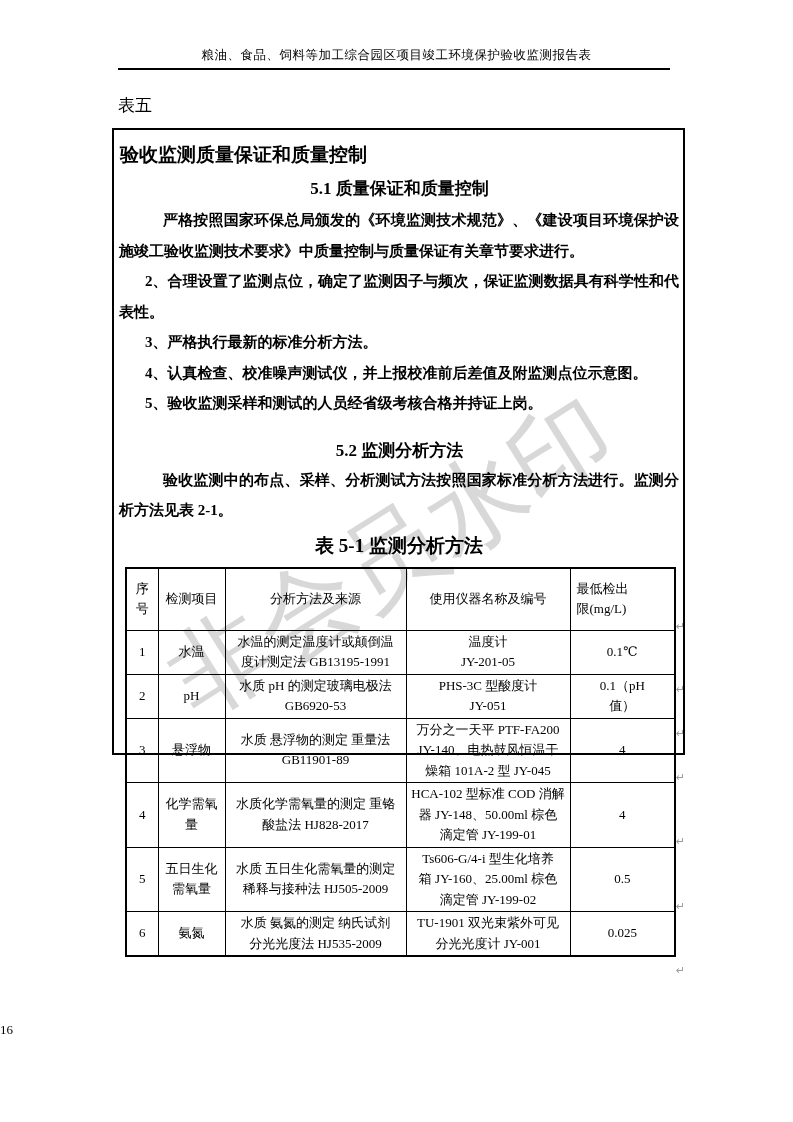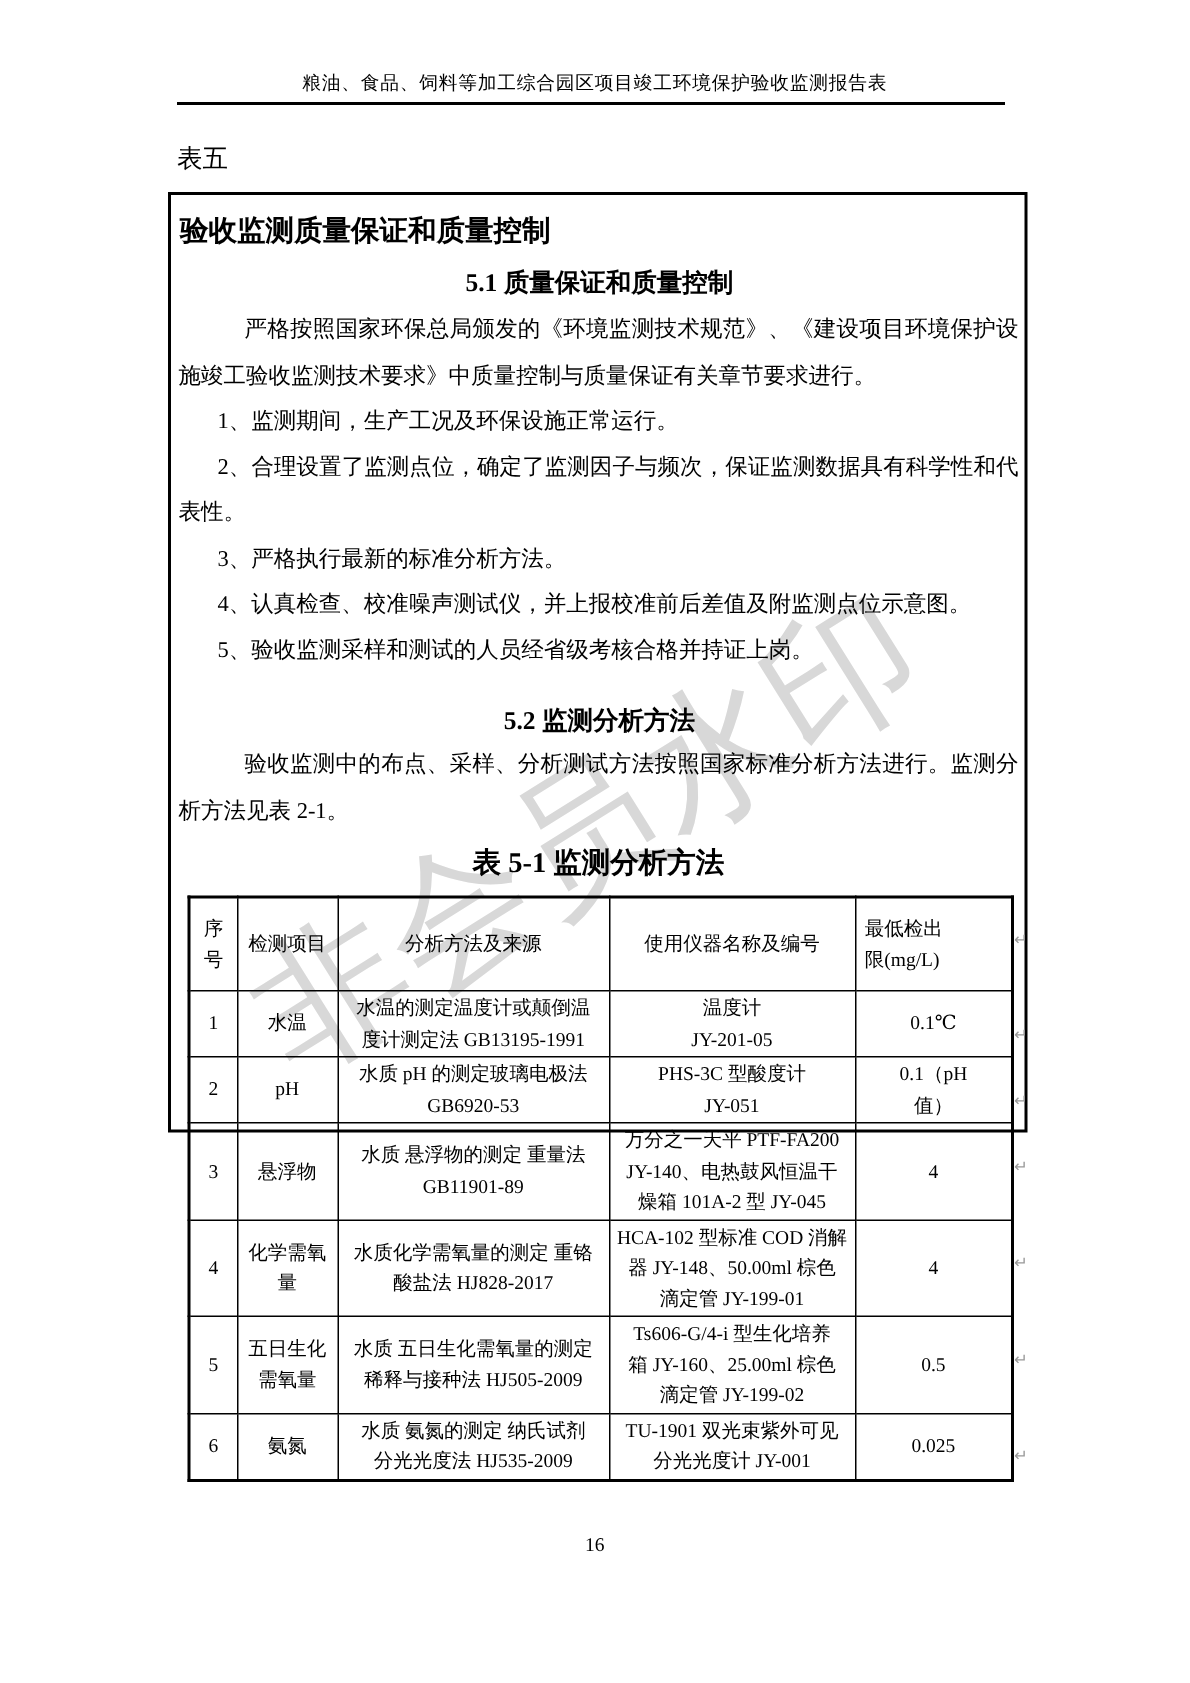--- a/index.html
+++ b/index.html
@@ -52,21 +52,21 @@
     font-size:19px;font-weight:bold;
     margin:6px 0 0 1px;line-height:26px;
   }
   .sec-heading{
     font-size:17px;font-weight:bold;
     margin:9px 0 0 1px;line-height:24px;text-align:center;
   }
   .sec-heading.mt-sm{margin-top:20px;}
   .para{
     font-size:15px;line-height:30.5px;
-    margin:0;text-align:justify;
+    margin:0;text-align:justify;font-weight:bold;
   }
   .intro{text-indent:44px;margin-top:4px;}
   .intro2{text-indent:44px;margin-top:2px;}
   .item{text-indent:26px;}
   .caption{
     font-size:19px;font-weight:bold;
     text-align:center;margin:8px 0 0 0;line-height:24px;
   }
   table.analysis{
     border-collapse:collapse;
@@ -91,39 +91,38 @@
   .pmark{
     position:absolute;
     left:562px;
     font-size:11px;
     color:#9a9a9a;
     font-family:"DejaVu Sans",sans-serif;
     line-height:11px;
   }
   .page-number{
     position:absolute;top:1022px;left:0;width:100%;
-    text-align:center;font-size:13px;
+    font-size:13px;
   }
 </style>
 </head>
 <body>
 
 <div class="watermark">非会员水印</div>
 
 <div class="layer">
   <div class="doc-header">粮油、食品、饲料等加工综合园区项目竣工环境保护验收监测报告表</div>
   <div class="header-rule"></div>
   <div class="table-label">表五</div>
 
   <div class="content-box">
     <h1 class="sec-title">验收监测质量保证和质量控制</h1>
     <h2 class="sec-heading">5.1 质量保证和质量控制</h2>
     <p class="para intro">严格按照国家环保总局颁发的《环境监测技术规范》、《建设项目环境保护设施竣工验收监测技术要求》中质量控制与质量保证有关章节要求进行。</p>
     <div>
-        <p class="para item">1、监测期间，生产工况及环保设施正常运行。</p>
         <p class="para item">2、合理设置了监测点位，确定了监测因子与频次，保证监测数据具有科学性和代表性。</p>
         <p class="para item">3、严格执行最新的标准分析方法。</p>
         <p class="para item">4、认真检查、校准噪声测试仪，并上报校准前后差值及附监测点位示意图。</p>
         <p class="para item">5、验收监测采样和测试的人员经省级考核合格并持证上岗。</p>
       </div>
     <h2 class="sec-heading mt-sm">5.2 监测分析方法</h2>
     <p class="para intro2">验收监测中的布点、采样、分析测试方法按照国家标准分析方法进行。监测分析方法见表 2-1。</p>
     <p class="caption">表 5-1  监测分析方法</p>
 
     <table class="analysis">

